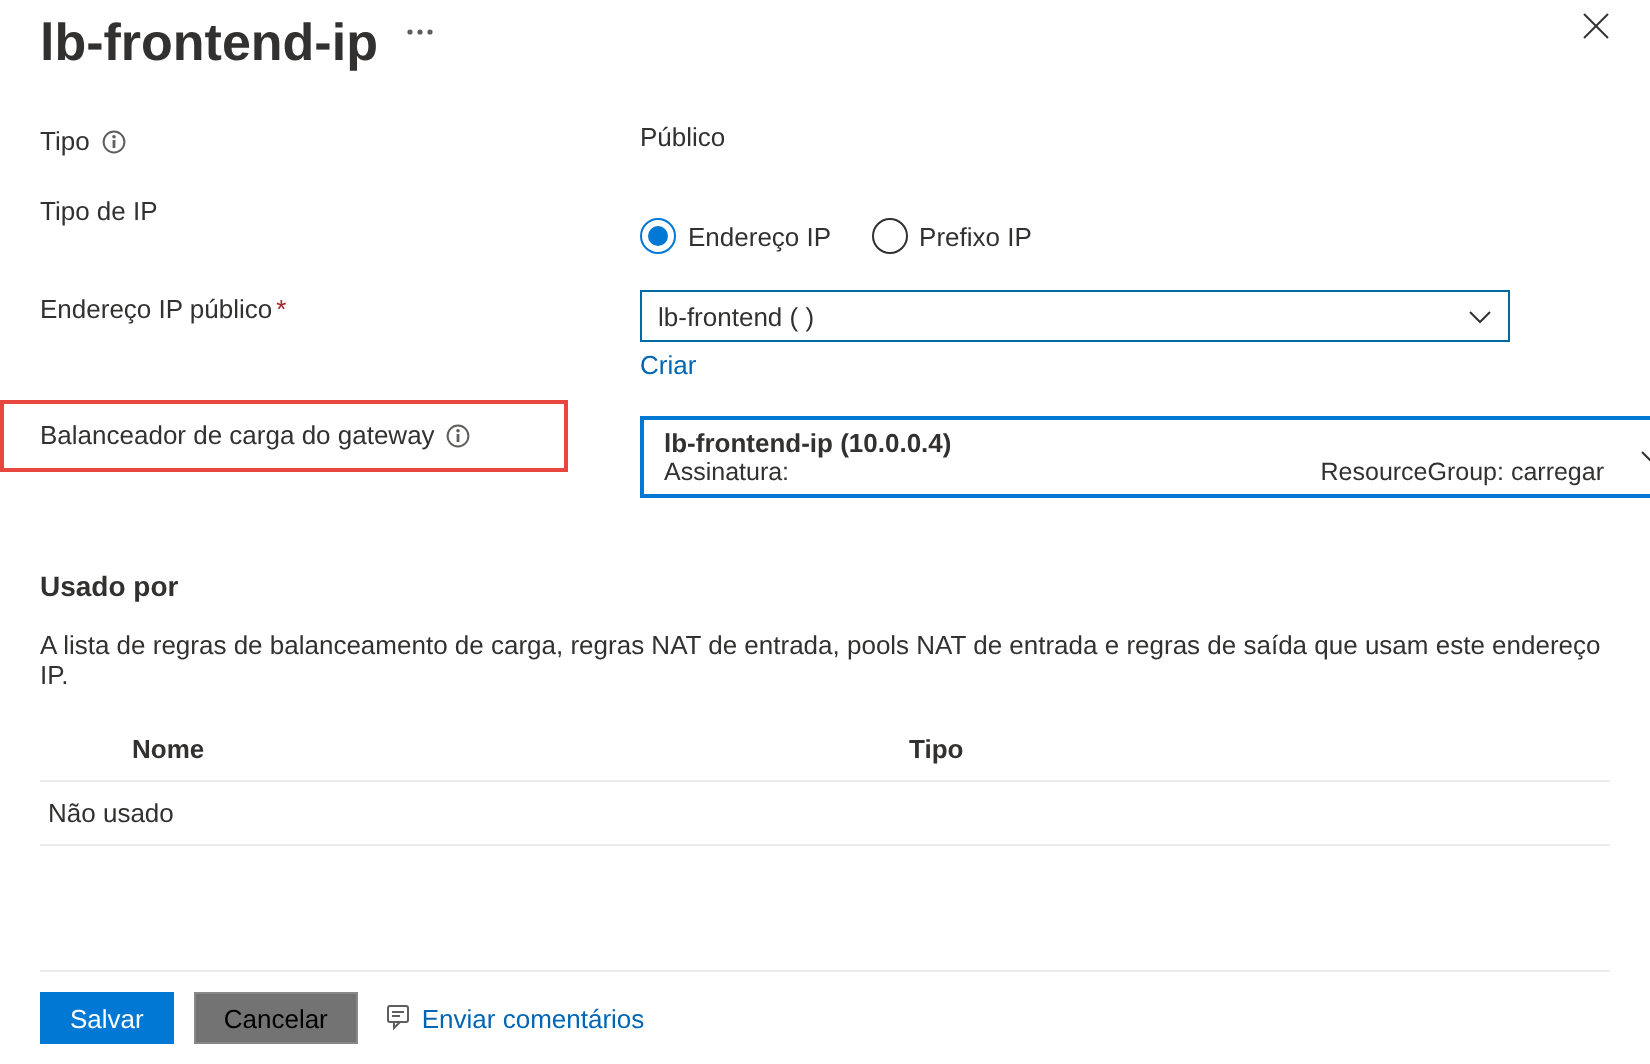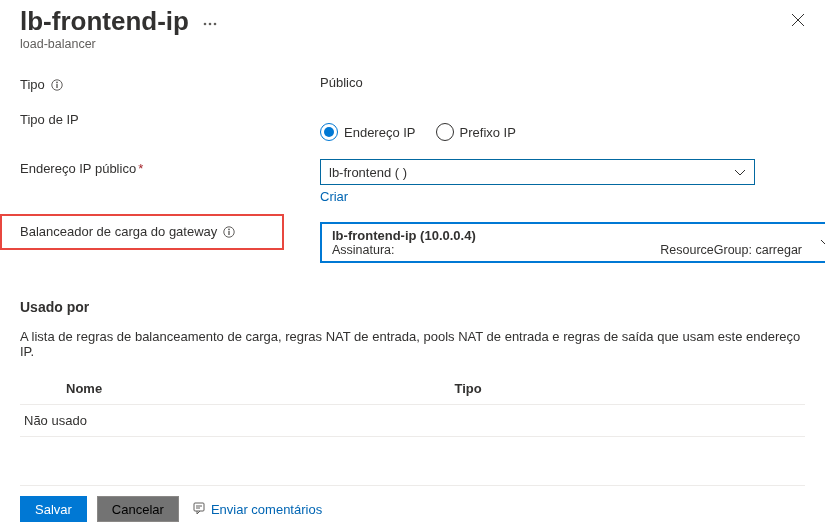--- a/index.html
+++ b/index.html
@@ -7,21 +7,21 @@
     margin: 0; padding: 0;
     font-family: "Segoe UI", Arial, sans-serif;
     font-size: 13px;
     color: #323130;
     width: 825px; height: 532px;
     background: #fff;
     position: relative;
   }
   .panel { padding: 0 20px; height: 100%; position: relative; }
   .header { padding-top: 6px; }
-  .title-row { display: flex; align-items: center; }
+  .title-row { display: flex; }
   .title {
     font-size: 26px;
     font-weight: 600;
     letter-spacing: 0;
   }
   .ellipsis-icon { margin-left: 14px; color: #605e5c; cursor: pointer; }
   .close-icon { margin-left: auto; cursor: pointer; }
   .subtitle { color: #605e5c; margin-top: 0px; font-size: 12.5px; }
 
   .form { margin-top: 24px; }
@@ -163,21 +163,20 @@
             <circle cx="12" cy="2" r="1.3" fill="#605e5c"></circle>
           </svg>
       </span>
       <span class="close-icon">
         <svg width="14" height="14" viewBox="0 0 14 14">
             <line x1="1" y1="1" x2="13" y2="13" stroke="#323130" stroke-width="1"></line>
             <line x1="13" y1="1" x2="1" y2="13" stroke="#323130" stroke-width="1"></line>
           </svg>
       </span>
     </div>
-    <div class="subtitle">load-balancer</div>
   </div>
 
   <div class="form">
 
     <div class="row">
       <div class="label-col">
         <span>Tipo</span>
         <span class="info-icon">
           <svg width="12" height="12" viewBox="0 0 12 12">
               <circle cx="6" cy="6" r="5.2" fill="none" stroke="#605e5c" stroke-width="1"></circle>

